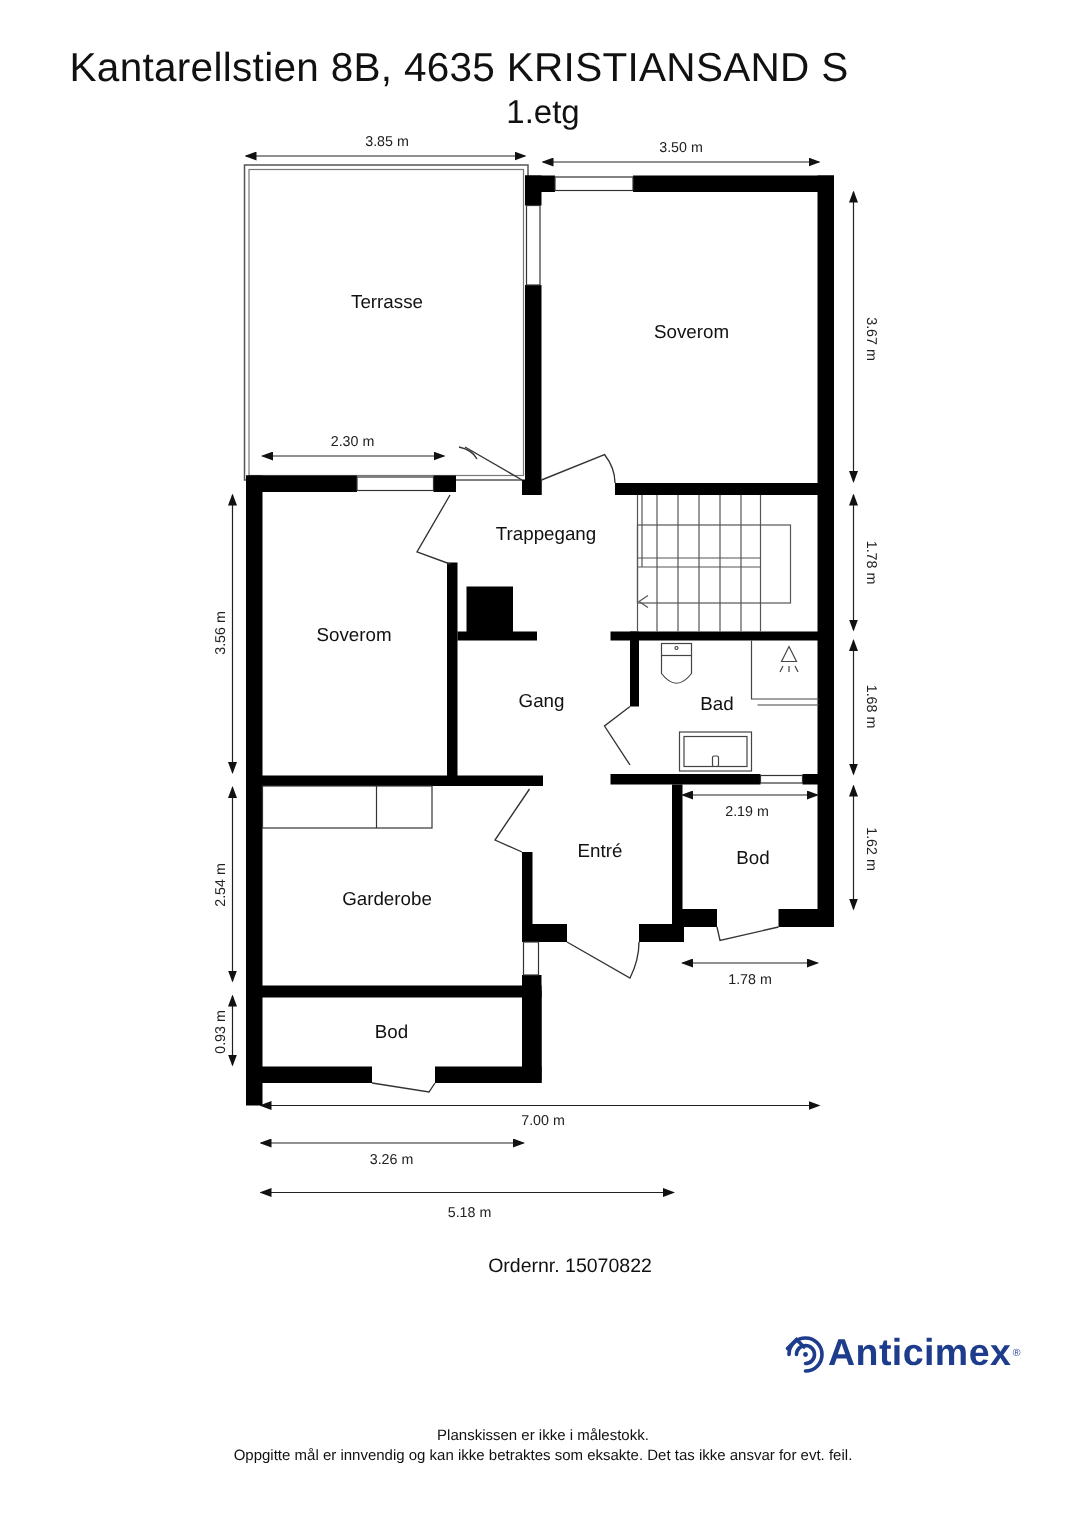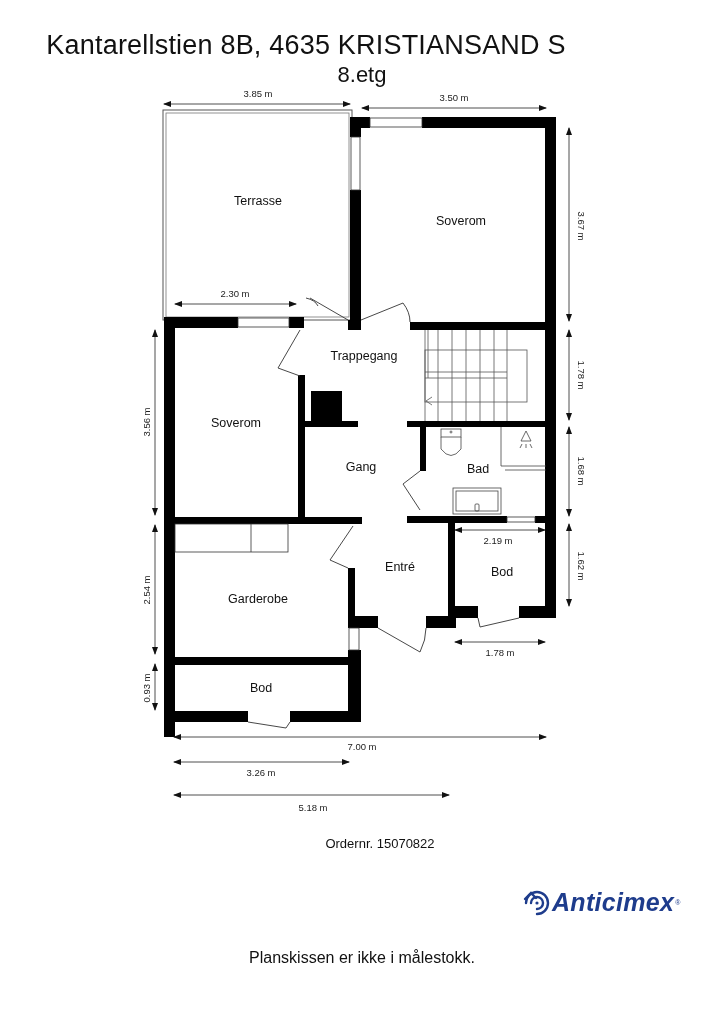--- a/index.html
+++ b/index.html
@@ -2,29 +2,29 @@
 <html><head>
   <meta charset="utf-8">
   <style>
     html, body { margin: 0; padding: 0; background: #ffffff; }
     body { width: 724px; height: 1024px; position: relative; overflow: hidden; font-family: "Liberation Sans", sans-serif; color: #111; }
     .title { position: absolute; left: 0; width: 612px; text-align: center; font-size: 27px; top: 30px; letter-spacing: 0.2px; }
     .subtitle { position: absolute; left: 0; width: 724px; text-align: center; font-size: 22px; top: 62px; }
     svg.plan { position: absolute; left: 0; top: 0; }
     .order { position: absolute; left: 0; width: 760px; text-align: center; font-size: 13px; top: 836px; }
     .logo { position: absolute; left: 522px; top: 888px; display: flex; align-items: center; }
-    .logo-text { font-size: 25px; font-weight: bold; color: #1e3c8c; letter-spacing: 0.3px; font-style: italic; }
+    .logo-text { font-size: 25px; font-weight: bold; color: #1e3c8c; letter-spacing: 0.3px; }
     .logo-reg { font-size: 7px; color: #1e3c8c; vertical-align: top; margin-left: 1px; }
-    .footer { position: absolute; left: 0; width: 724px; text-align: center; top: 952px; font-size: 16px; line-height: 12.5px; }
+    .footer { position: absolute; left: 0; width: 724px; text-align: center; top: 952px; font-size: 10px; line-height: 12.5px; }
   </style>
 </head>
 <body>
 
 <div class="title">Kantarellstien 8B, 4635 KRISTIANSAND S</div>
-<div class="subtitle">8.etg</div>
+<div class="subtitle">1.etg</div>
 
 <svg class="plan" width="724" height="1024" viewBox="0 0 724 1024" font-family="Liberation Sans, sans-serif">
   <defs>
     <marker id="arr" markerWidth="8" markerHeight="6" refX="7" refY="3" orient="auto" markerUnits="userSpaceOnUse">
       <path d="M0,0 L8,3 L0,6 Z" fill="#111"></path>
     </marker>
     <marker id="arrs" markerWidth="8" markerHeight="6" refX="1" refY="3" orient="auto" markerUnits="userSpaceOnUse">
       <path d="M8,0 L0,3 L8,6 Z" fill="#111"></path>
     </marker>
   </defs>
@@ -188,13 +188,14 @@
       <circle cx="15" cy="14" r="1.6" fill="#1e3c8c" stroke="none"></circle>
       <path d="M3,10 L9,4 L14,9"></path>
     </g>
   </svg>
   <span class="logo-text">Anticimex</span>
     <span class="logo-reg">®</span>
 </div>
 
 <div class="footer">
   <div>Planskissen er ikke i målestokk.</div>
+  <div>Oppgitte mål er innvendig og kan ikke betraktes som eksakte. Det tas ikke ansvar for evt. feil.</div>
 </div>
 
 </body></html>

